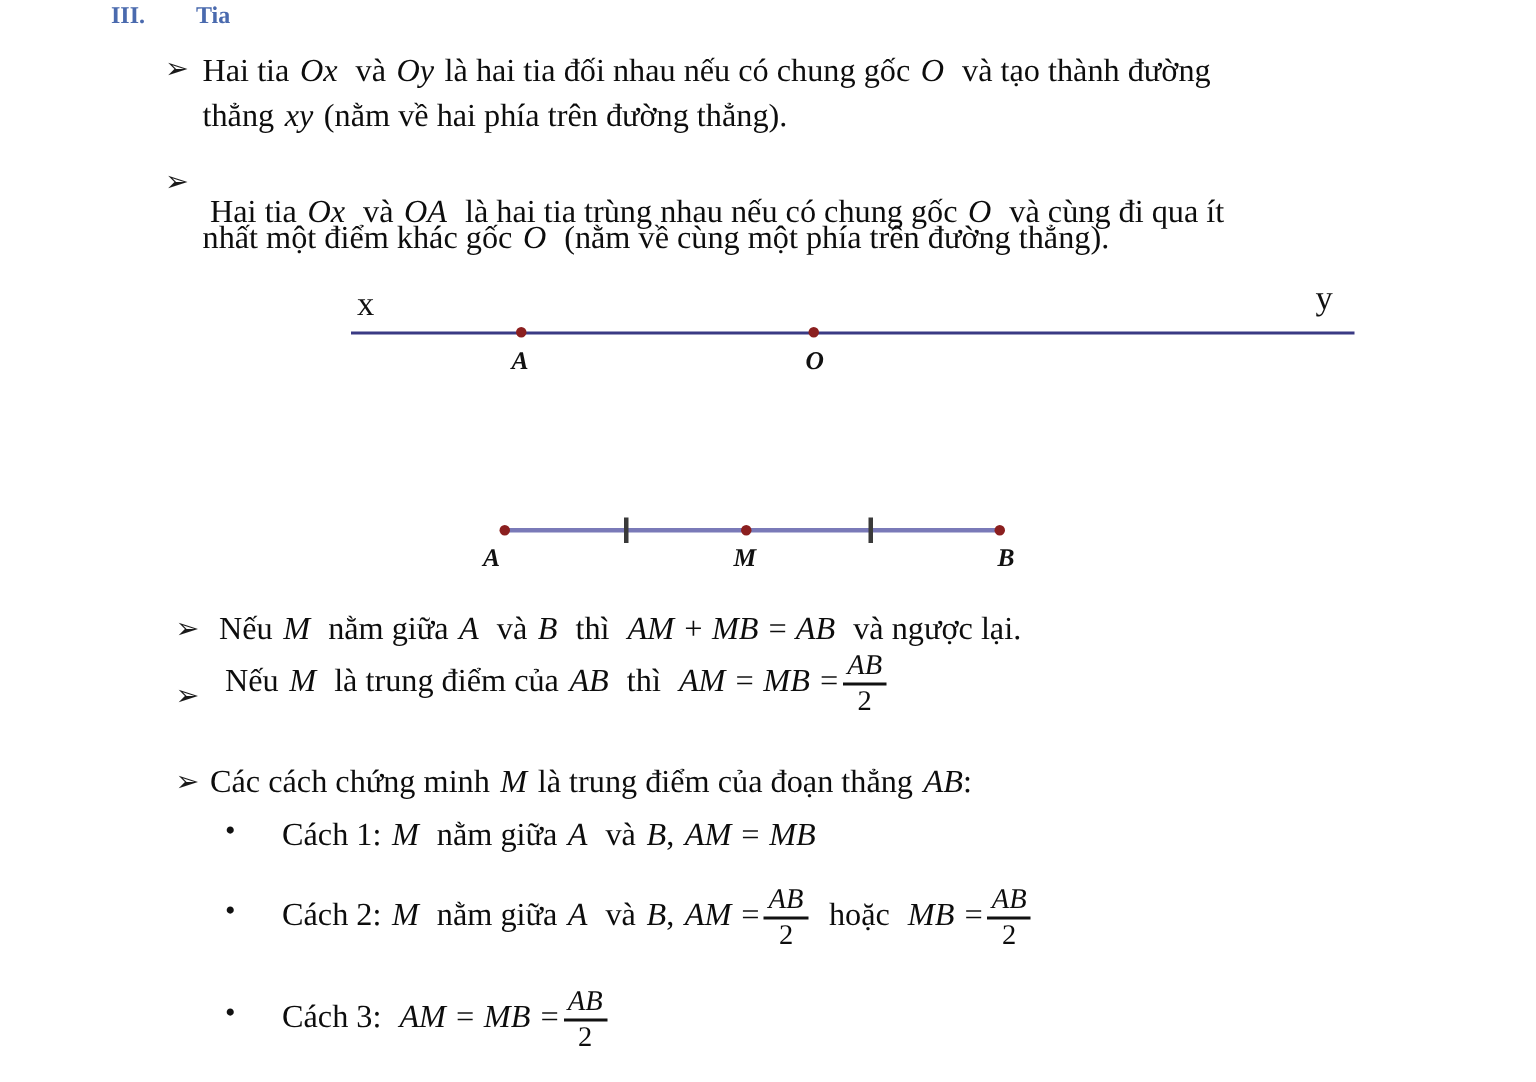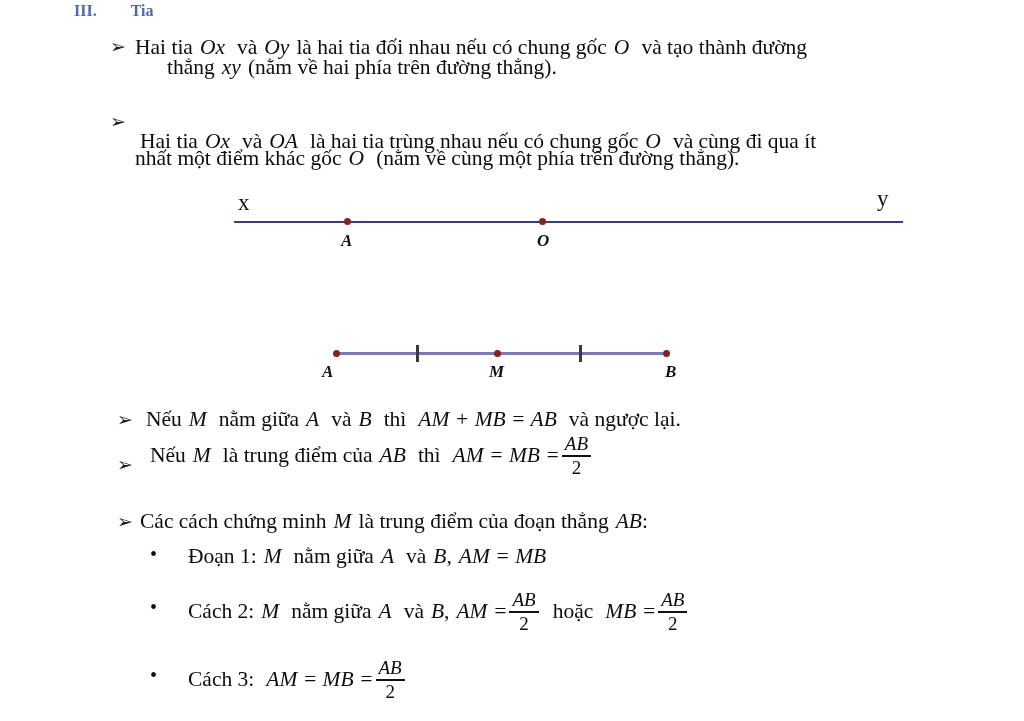--- a/index.html
+++ b/index.html
@@ -122,21 +122,21 @@
   <div class="section-heading" style="left:74px; top:2px; font-size:16px;">
     <span class="sec-num">III.</span>
     <span style="display:inline-block;width:26px;"></span>
     <span class="sec-title">Tia</span>
   </div>
 
   <div class="arrow-bullet" style="left:110px; top:37px;">➢</div>
   <div class="para" style="left:135px; top:30px;">
     <span>Hai tia</span><span class="sp"></span><span class="mi">Ox</span><span class="spw"></span><span>và</span><span class="sp"></span><span class="mi">Oy</span><span class="sp"></span><span>là hai tia đối nhau nếu có chung gốc</span><span class="sp"></span><span class="mi">O</span><span class="spw"></span><span>và tạo thành đường</span>
   </div>
-  <div class="para" style="left:135px; top:50px;margin-left:32px;">
+  <div class="para" style="left:135px; top:60px;">
     <span>thẳng</span><span class="sp"></span><span class="mi">xy</span><span class="sp"></span><span>(nằm về hai phía trên đường thẳng).</span>
   </div>
 
   <div class="arrow-bullet" style="left:110px; top:112px;">➢</div>
   <div class="para" style="left:140px; top:105px;margin-top:19px;">
     <span>Hai tia</span><span class="sp"></span><span class="mi">Ox</span><span class="spw"></span><span>và</span><span class="sp"></span><span class="mi">OA</span><span class="spw"></span><span>là hai tia trùng nhau nếu có chung gốc</span><span class="sp"></span><span class="mi">O</span><span class="spw"></span><span>và cùng đi qua ít</span>
   </div>
   <div class="para" style="left:135px; top:141px;text-align:right;">
     <span>nhất một điểm khác gốc</span><span class="sp"></span><span class="mi">O</span><span class="spw"></span><span>(nằm về cùng một phía trên đường thẳng).</span>
   </div>
@@ -174,21 +174,21 @@
     <span>Nếu</span><span class="sp"></span><span class="mi">M</span><span class="spw"></span><span>là trung điểm của</span><span class="sp"></span><span class="mi">AB</span><span class="spw"></span><span>thì</span><span class="spw"></span><span class="mi">AM = MB =</span><span class="frac"><span class="num">AB</span><span class="bar"></span><span class="den">2</span></span>
   </div>
 
   <div class="arrow-bullet" style="left:117px; top:512px;">➢</div>
   <div class="para" style="left:140px; top:504px;">
     <span>Các cách chứng minh</span><span class="sp"></span><span class="mi">M</span><span class="sp"></span><span>là trung điểm của đoạn thẳng</span><span class="sp"></span><span class="mi">AB</span><span>:</span>
   </div>
 
   <div class="dot-bullet" style="left:150px; top:544px;">•</div>
   <div class="para" style="left:188px; top:539px;">
-    <span>Đoạn 1:</span><span class="sp"></span><span class="mi">M</span><span class="spw"></span><span>nằm giữa</span><span class="sp"></span><span class="mi">A</span><span class="spw"></span><span>và</span><span class="sp"></span><span class="mi">B</span><span>,</span><span class="sp"></span><span class="mi">AM = MB</span>
+    <span>Cách 1:</span><span class="sp"></span><span class="mi">M</span><span class="spw"></span><span>nằm giữa</span><span class="sp"></span><span class="mi">A</span><span class="spw"></span><span>và</span><span class="sp"></span><span class="mi">B</span><span>,</span><span class="sp"></span><span class="mi">AM = MB</span>
   </div>
 
   <div class="dot-bullet" style="left:150px; top:597px;">•</div>
   <div class="para" style="left:188px; top:590px;">
     <span>Cách 2:</span><span class="sp"></span><span class="mi">M</span><span class="spw"></span><span>nằm giữa</span><span class="sp"></span><span class="mi">A</span><span class="spw"></span><span>và</span><span class="sp"></span><span class="mi">B</span><span>,</span><span class="sp"></span><span class="mi">AM =</span><span class="frac"><span class="num">AB</span><span class="bar"></span><span class="den">2</span></span><span class="spw"></span><span>hoặc</span><span class="spw"></span><span class="mi">MB =</span><span class="frac"><span class="num">AB</span><span class="bar"></span><span class="den">2</span></span>
   </div>
 
   <div class="dot-bullet" style="left:150px; top:665px;">•</div>
   <div class="para" style="left:188px; top:658px;">
     <span>Cách 3:</span><span class="spw"></span><span class="mi">AM = MB =</span><span class="frac"><span class="num">AB</span><span class="bar"></span><span class="den">2</span></span>

